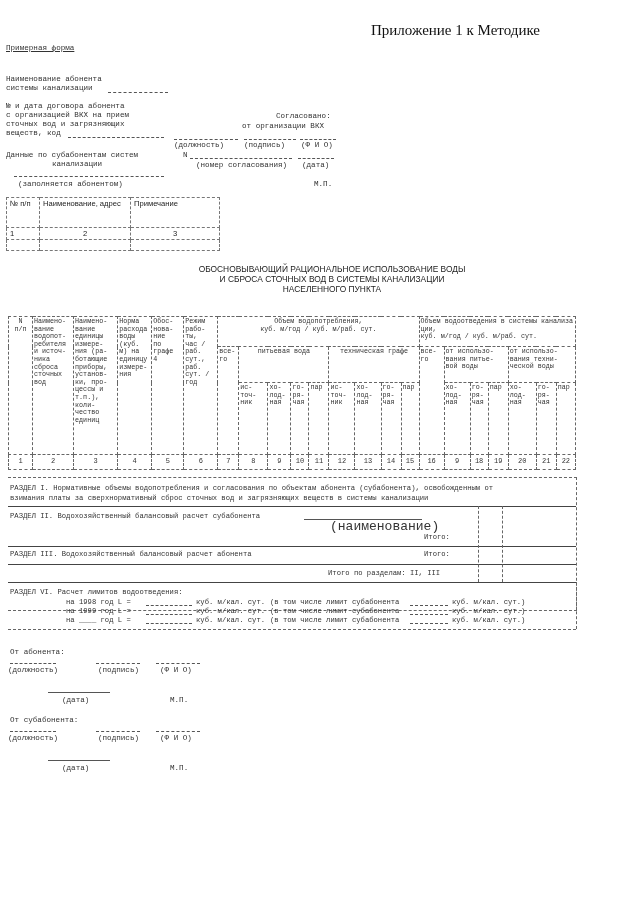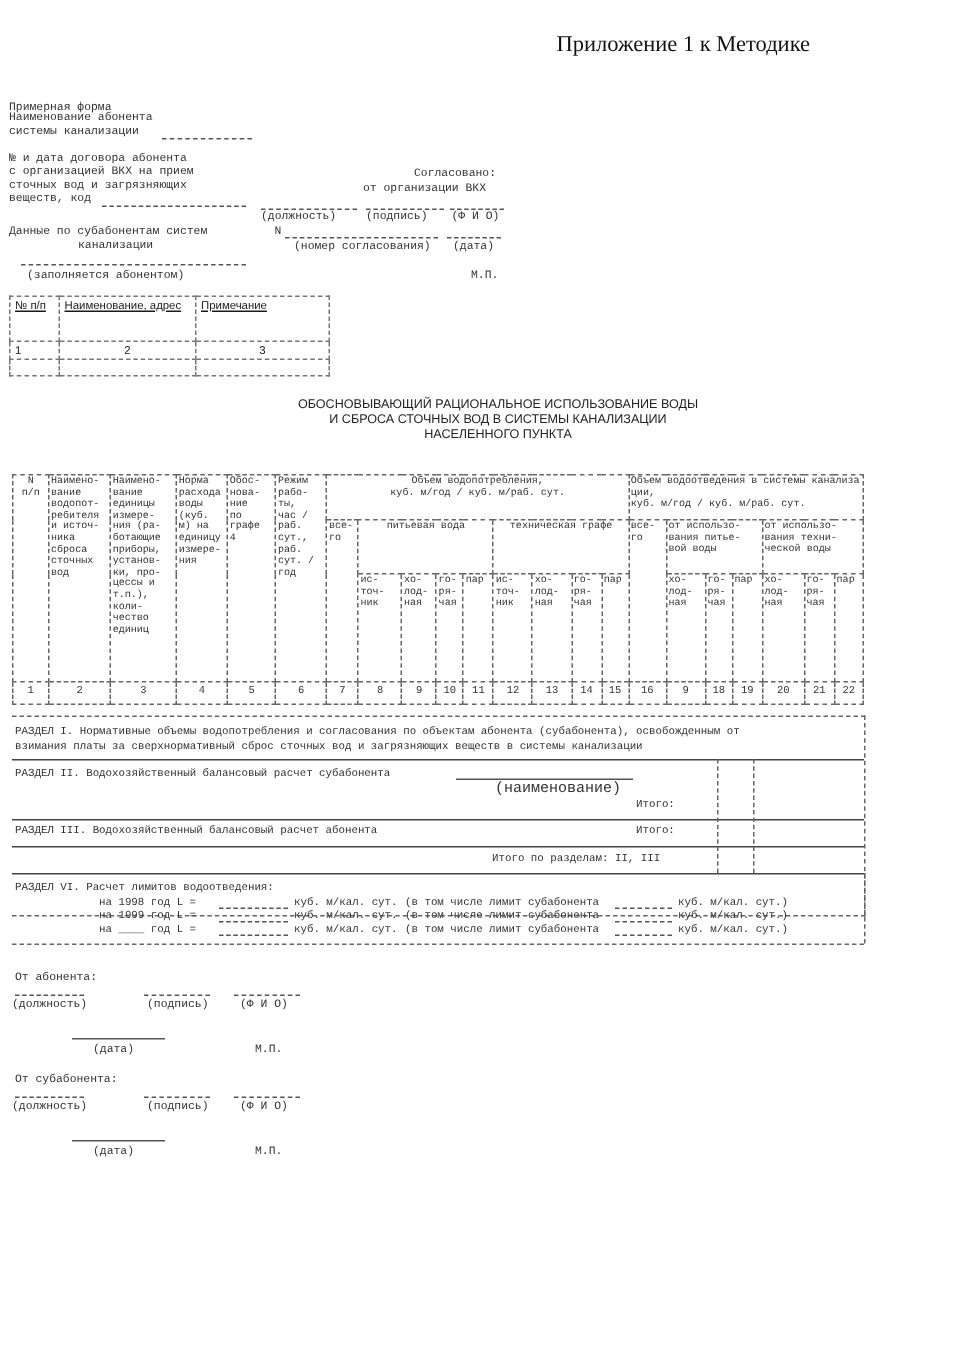--- a/index.html
+++ b/index.html
@@ -20,21 +20,21 @@
   table.main td.c{text-align:center;}
   table.main tr.num td{text-align:center;vertical-align:middle;height:12px;font-size:7px;}
   .sectbox{position:absolute;border:1px dashed #666;}
   .vline{position:absolute;width:0;border-left:1px dashed #666;}
 </style>
 </head>
 <body>
 
 <div class="abs title" style="left:371px;top:22px;">Приложение 1 к Методике</div>
 
-<div class="abs mono" style="left:6px;top:68px;">Примерная форма</div>
+<div class="abs mono" style="left:6px;top:44px;text-decoration:underline;">Примерная форма</div>
 <div class="abs mono" style="left:6px;top:75px;">Наименование абонента</div>
 <div class="abs mono" style="left:6px;top:84px;">системы канализации</div>
 <div class="abs uline" style="left:108px;top:92px;width:60px;"></div>
 
 <div class="abs mono" style="left:6px;top:102px;">№ и дата договора абонента</div>
 <div class="abs mono" style="left:6px;top:111px;">с организацией ВКХ на прием</div>
 <div class="abs mono" style="left:6px;top:120px;">сточных вод и загрязняющих</div>
 <div class="abs mono" style="left:6px;top:129px;">веществ, код</div>
 <div class="abs uline" style="left:68px;top:137px;width:96px;"></div>
 
@@ -53,21 +53,21 @@
 <div class="abs mono" style="left:301px;top:141px;">(Ф И О)</div>
 <div class="abs mono" style="left:183px;top:151px;">N</div>
 <div class="abs uline" style="left:190px;top:158px;width:102px;"></div>
 <div class="abs uline" style="left:298px;top:158px;width:36px;"></div>
 <div class="abs mono" style="left:196px;top:161px;">(номер согласования)</div>
 <div class="abs mono" style="left:302px;top:161px;">(дата)</div>
 <div class="abs mono" style="left:314px;top:180px;">М.П.</div>
 
 <table class="sub abs" style="left:6px;top:197px;width:214px;">
   <tbody>
-      <tr style="height:30px;text-decoration:underline;">
+      <tr style="height:30px;">
     <td style="width:26px;">№ п/п</td>
     <td style="width:84px;">Наименование, адрес</td>
     <td>Примечание</td>
   </tr>
   <tr style="height:11px;">
     <td>1</td>
     <td style="text-align:center;">2</td>
     <td style="text-align:center;">3</td>
   </tr>
   <tr style="height:11px;">
@@ -241,21 +241,21 @@
 </tbody>
   </table>
 
 <div class="sectbox" style="left:8px;top:477px;width:568px;height:132px;border-left:none;"></div>
 <div class="abs mono" style="left:10px;top:484px;font-size:7.2px;">РАЗДЕЛ I. Нормативные объемы водопотребления и согласования по объектам абонента (субабонента), освобожденным от</div>
 <div class="abs mono" style="left:10px;top:494px;font-size:7.2px;">взимания платы за сверхнормативный сброс сточных вод и загрязняющих веществ в системы канализации</div>
 <div class="hline" style="left:8px;top:506px;width:568px;"></div>
 
 <div class="abs mono" style="left:10px;top:512px;font-size:7.2px;">РАЗДЕЛ II. Водохозяйственный балансовый расчет субабонента</div>
 <div class="abs uline" style="left:304px;top:519px;width:118px;border-bottom-style:solid;"></div>
-<div class="abs mono" style="left:330px;top:522px;font-size:10px;">(наименование)</div>
+<div class="abs mono" style="left:330px;top:522px;font-size:13px;">(наименование)</div>
 <div class="abs mono" style="left:424px;top:533px;font-size:7.2px;">Итого:</div>
 <div class="hline" style="left:8px;top:546px;width:568px;"></div>
 
 <div class="abs mono" style="left:10px;top:550px;font-size:7.2px;">РАЗДЕЛ III. Водохозяйственный балансовый расчет абонента</div>
 <div class="abs mono" style="left:424px;top:550px;font-size:7.2px;">Итого:</div>
 <div class="hline" style="left:8px;top:564px;width:568px;"></div>
 <div class="abs mono" style="left:328px;top:569px;font-size:7.2px;">Итого по разделам: II, III</div>
 <div class="hline" style="left:8px;top:582px;width:568px;"></div>
 
 <div class="vline" style="left:478px;top:506px;height:76px;"></div>

